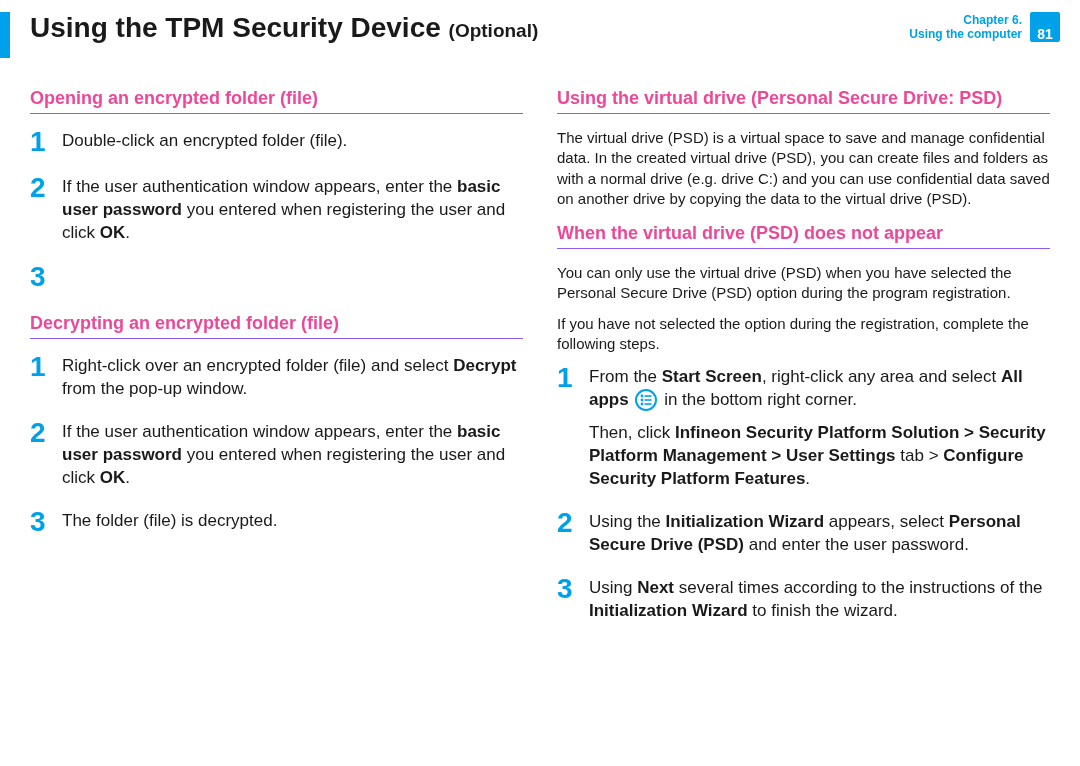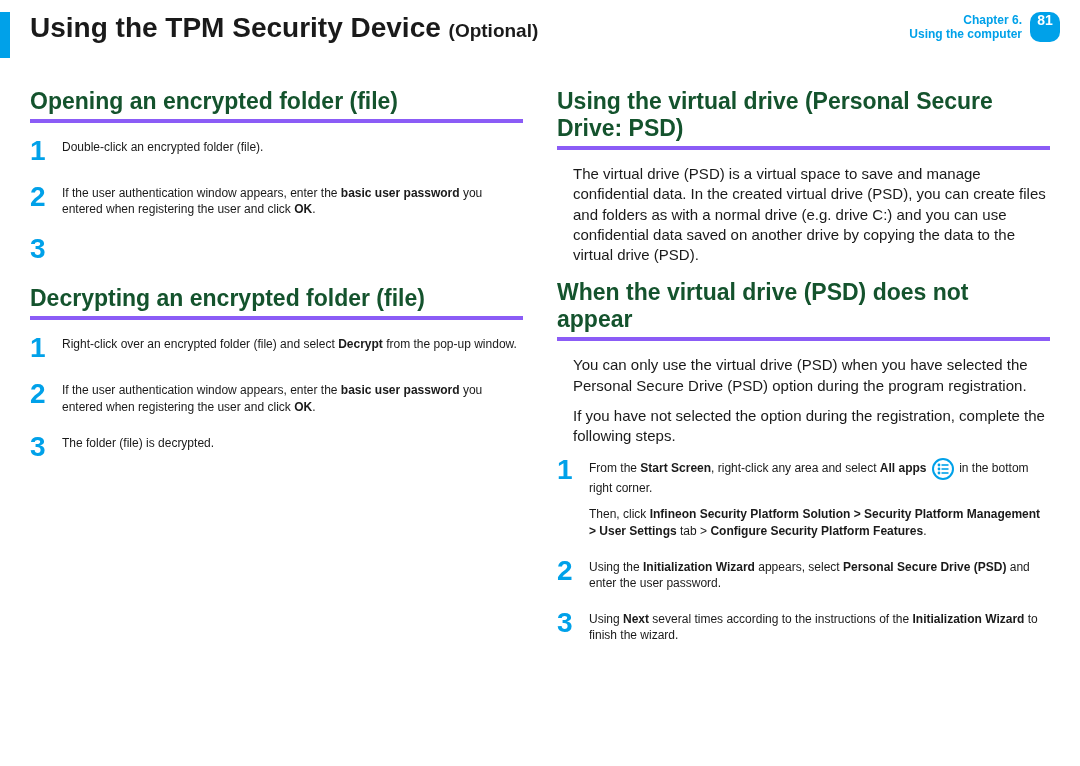--- a/index.html
+++ b/index.html
@@ -46,72 +46,72 @@
   .chapter-block {
     text-align:right;
     color:#00a1e9;
     font-size: 12px;
     font-weight: 700;
     line-height: 1.2;
   }
   .page-chip {
     width: 30px;
     height: 30px;
-    border-radius: 10px;
+    border-radius: 2px;
     background:#00a1e9;
     color:#fff;
     font-size:14px;
     font-weight:600;
     display:flex;
-    align-items:flex-start;
+    align-items:flex-end;
     justify-content:center;
   }
 
   
   .cols {
     display:flex;
     gap: 34px;
     padding: 24px 30px 0 30px;
   }
   .col { flex:1 1 0; min-width:0; }
 
   .subhead {
-    font-size: 23px;
-    font-weight: 700;
-    border-bottom: 4px solid #8b5cf6;
+    font-size: 18px;
+    font-weight: 700;
+    border-bottom: 1px solid #8b5cf6;
     padding-bottom: 4px;
     margin: 6px 0 14px 0;
-    color:#14532d;
+    color:#ec4899;
   }
   .subhead.tight-top { margin-top: 22px; }
 
   .para {
     font-size: 15px;
     line-height: 1.35;
-    margin: 0 0 10px 16px;
+    margin: 0 0 10px 0;
   }
 
   
   .step {
     display:flex;
     align-items:flex-start;
     gap: 10px;
     margin-bottom: 18px;
   }
   .step-num {
     font-size: 28px;
     font-weight: 600;
     color:#00a1e9;
     line-height: 1;
     flex:none;
     width: 22px;
     text-align:left;
   }
   .step-body {
-    font-size: 12px;
+    font-size: 17px;
     line-height: 1.35;
     padding-top: 2px;
   }
   .step-body b { font-weight:700; }
   .step-extra { margin-top: 10px; }
 
   
   .allapps-icon {
     display:inline-flex;
     vertical-align:middle;

